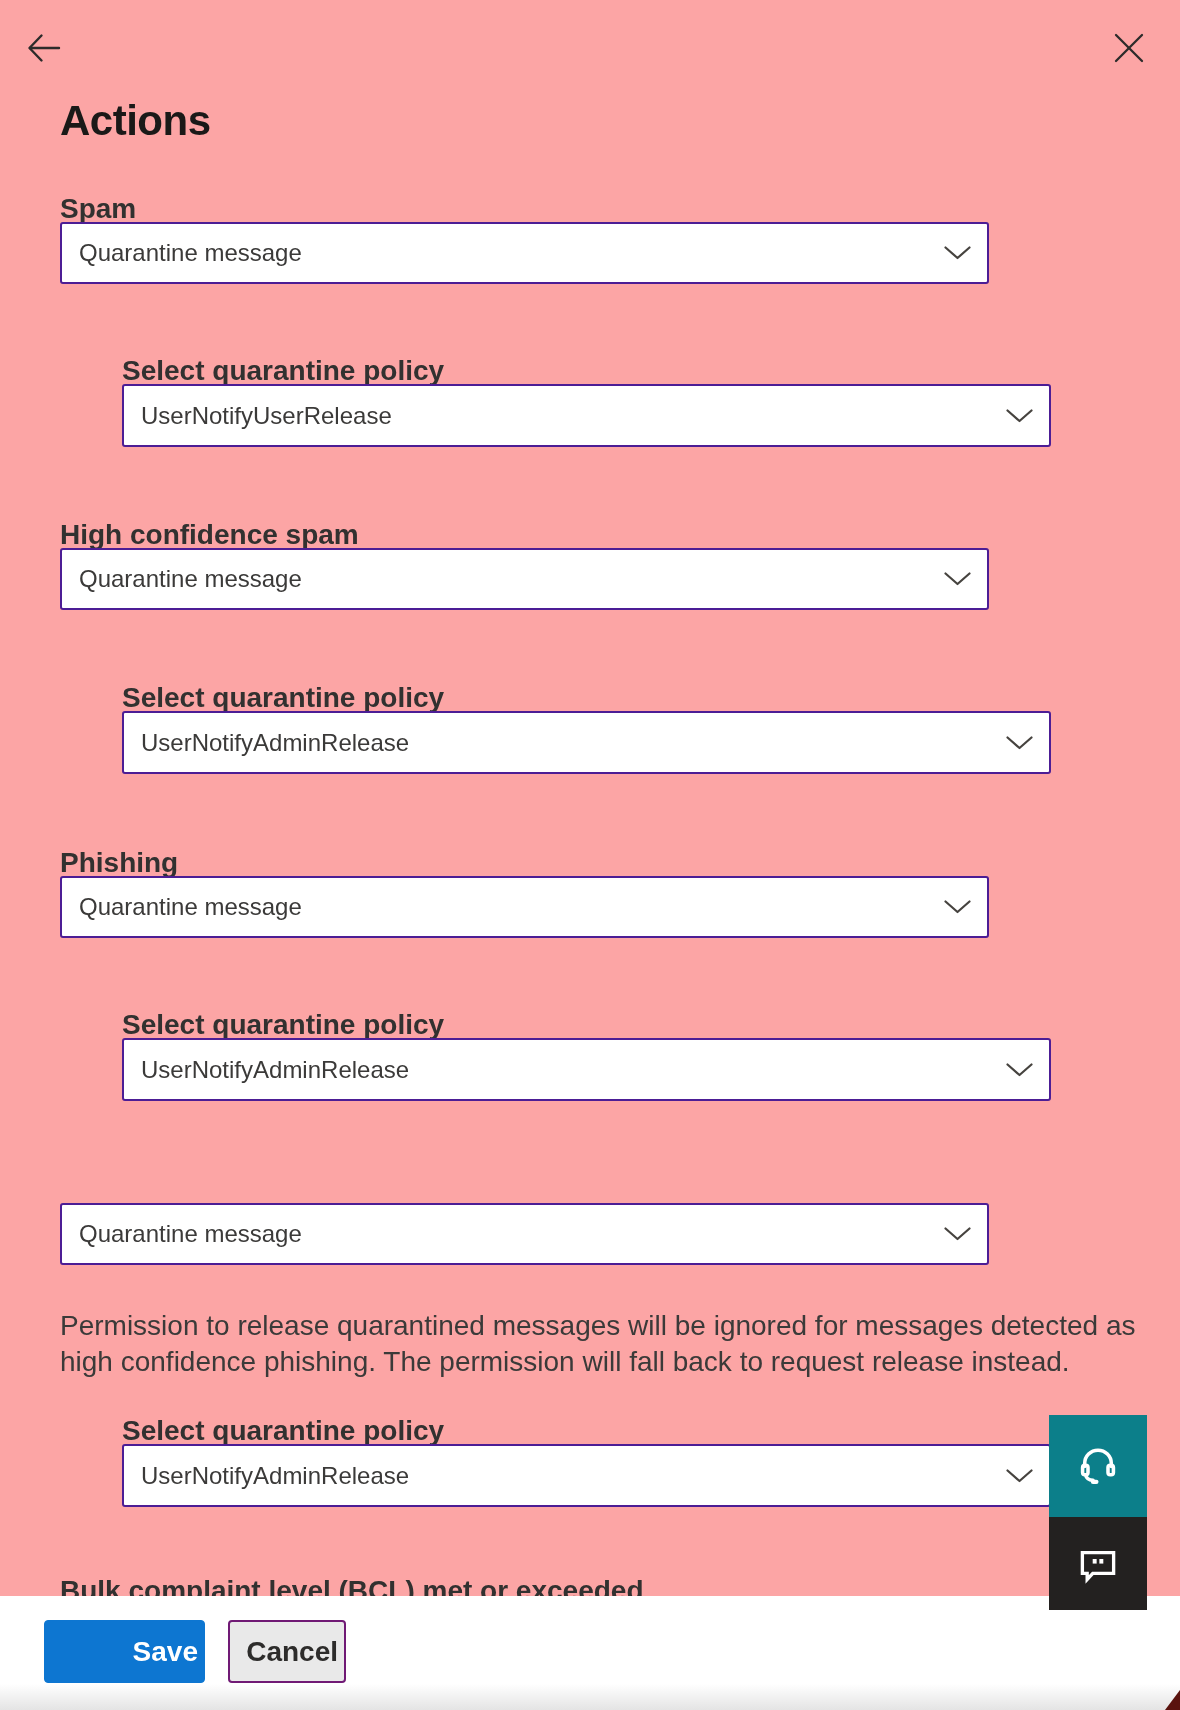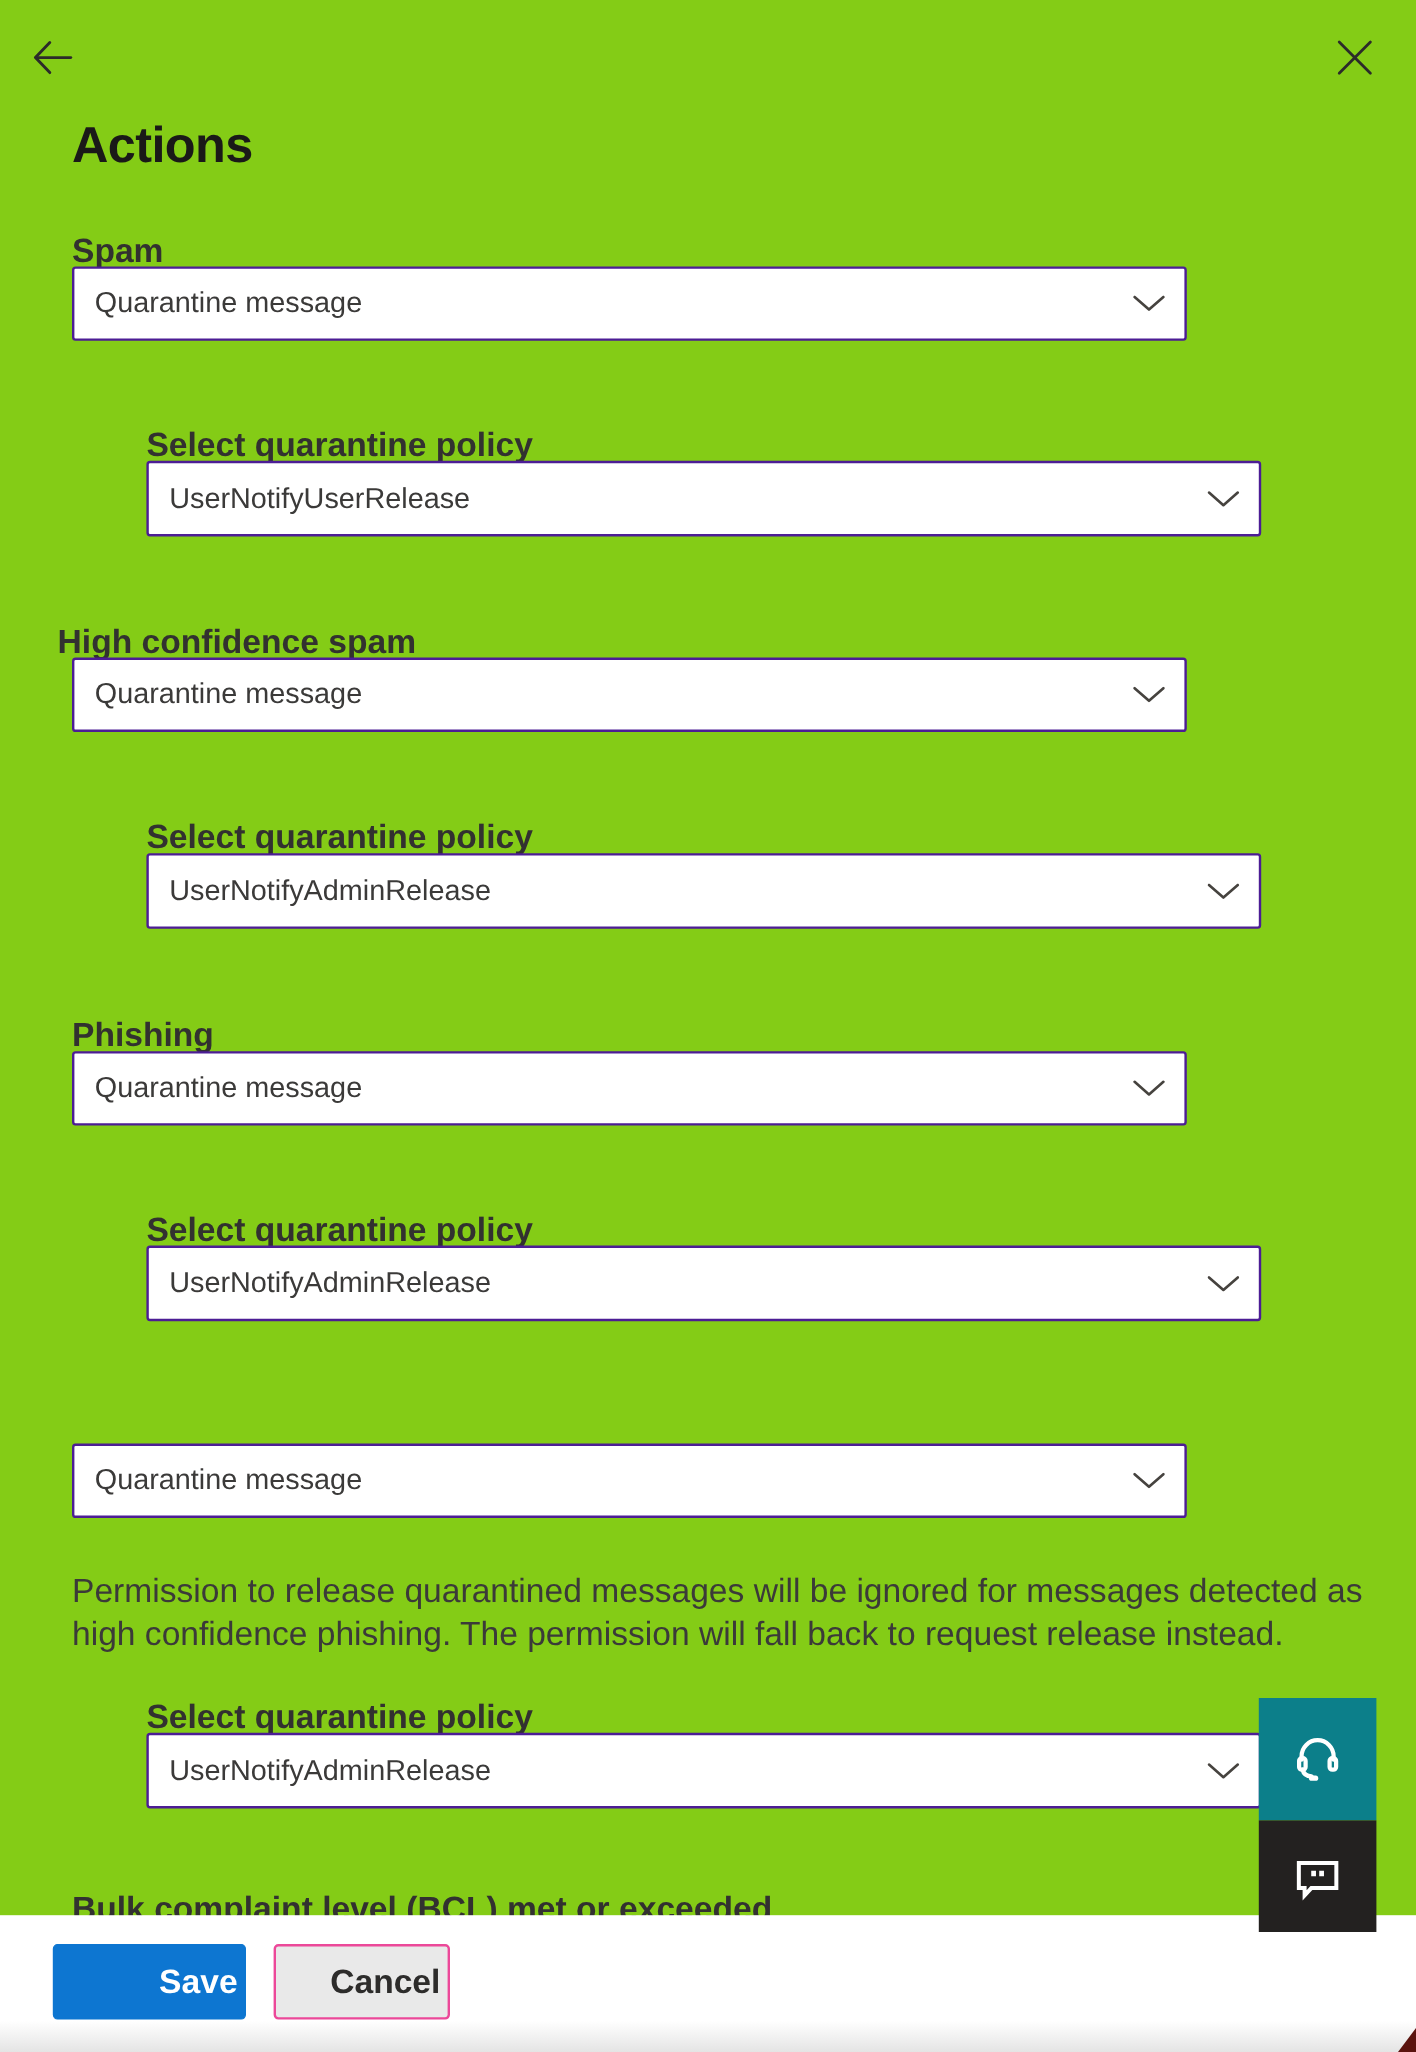--- a/index.html
+++ b/index.html
@@ -1,19 +1,19 @@
 <!DOCTYPE html>
 <html style="--accent-blue: #0d76d1; --help-teal: #0c7f8a; --help-dark: #232120; --corner-red: #5a130e;"><head>
 <meta charset="utf-8">
 <style>
   html,body{margin:0;padding:0;background:#ffffff;}
   #frame{
     position:relative;
     width:1180px;height:1710px;
-    background:#84cc16;
+    background:#fca5a5;
     overflow:hidden;
     font-family:"Liberation Sans", sans-serif;
     -webkit-font-smoothing:antialiased;
   }
   .iconbtn{position:absolute;background:none;border:none;padding:0;cursor:pointer;line-height:0;}
   #back-btn{left:25px;top:29px;width:38px;height:38px;}
   #close-btn{left:1112px;top:31px;width:34px;height:34px;}
 
   .page-title{
     position:absolute;left:60px;top:97px;
@@ -56,23 +56,23 @@
     font-size:28px;font-weight:700;
     border-radius:4px;cursor:pointer;text-align:right;
   }
   #save-btn{
     left:44px;width:161px;
     background:var(--accent-blue,#0d76d1);
     border:1px solid var(--accent-blue,#0d76d1);
     color:#ffffff;
   }
   #cancel-btn{
-    left:228px;width:147px;
+    left:228px;width:118px;
     background:#e9e9e9;
-    border:2px solid #ec4899;
+    border:2px solid #701a75;
     color:#2d2c2b;
   }
   .bottom-fade{
     position:absolute;left:0;top:1684px;width:1180px;height:26px;
     background:linear-gradient(#ffffff, #e4e4e4);z-index:5;pointer-events:none;
   }
   .help-btn{
     position:absolute;left:1049px;width:98px;
     border:none;display:flex;align-items:center;justify-content:center;
     cursor:pointer;z-index:6;padding:0;line-height:0;
@@ -128,21 +128,21 @@
   <div class="field-label" style="left:122px;top:339px">Select quarantine policy</div>
   <div class="dropdown" style="left:122px;top:384px;height:63px" role="combobox">
     <span>UserNotifyUserRelease</span>
     <span class="chev">
       <svg width="27" height="14" viewBox="0 0 27 14">
           <path d="M1.5 1.5 L13.5 12 L25.5 1.5" fill="none" stroke="#46433f" stroke-width="2.2" stroke-linecap="round" stroke-linejoin="round"></path>
         </svg>
     </span>
   </div>
 
-  <div class="field-label" style="left:48px;top:503px">High confidence spam</div>
+  <div class="field-label" style="left:60px;top:503px">High confidence spam</div>
   <div class="dropdown" style="left:60px;top:548px" role="combobox">
     <span>Quarantine message</span>
     <span class="chev">
       <svg width="27" height="14" viewBox="0 0 27 14">
           <path d="M1.5 1.5 L13.5 12 L25.5 1.5" fill="none" stroke="#46433f" stroke-width="2.2" stroke-linecap="round" stroke-linejoin="round"></path>
         </svg>
     </span>
   </div>
 
   <div class="field-label" style="left:122px;top:666px">Select quarantine policy</div>

